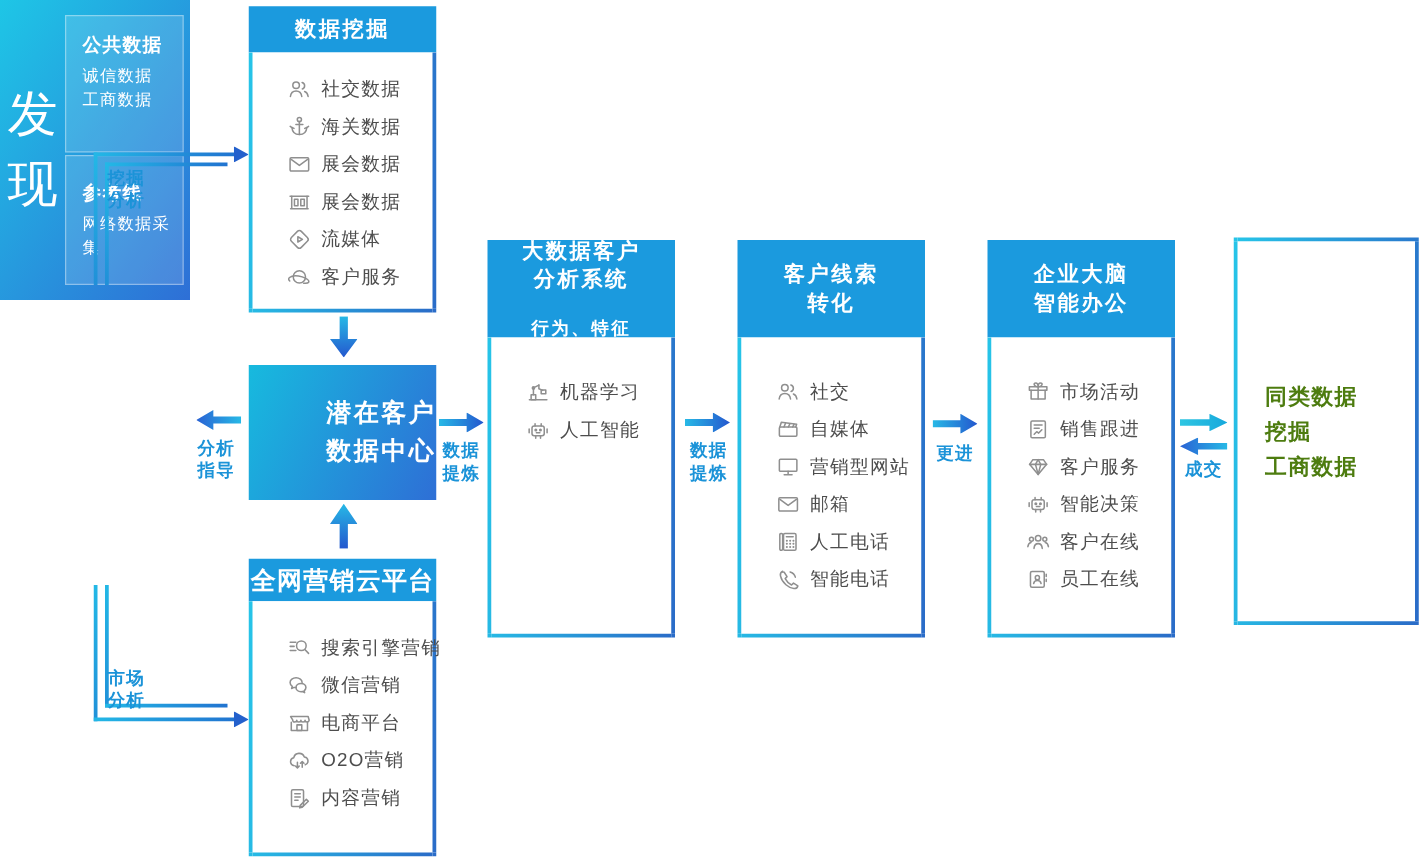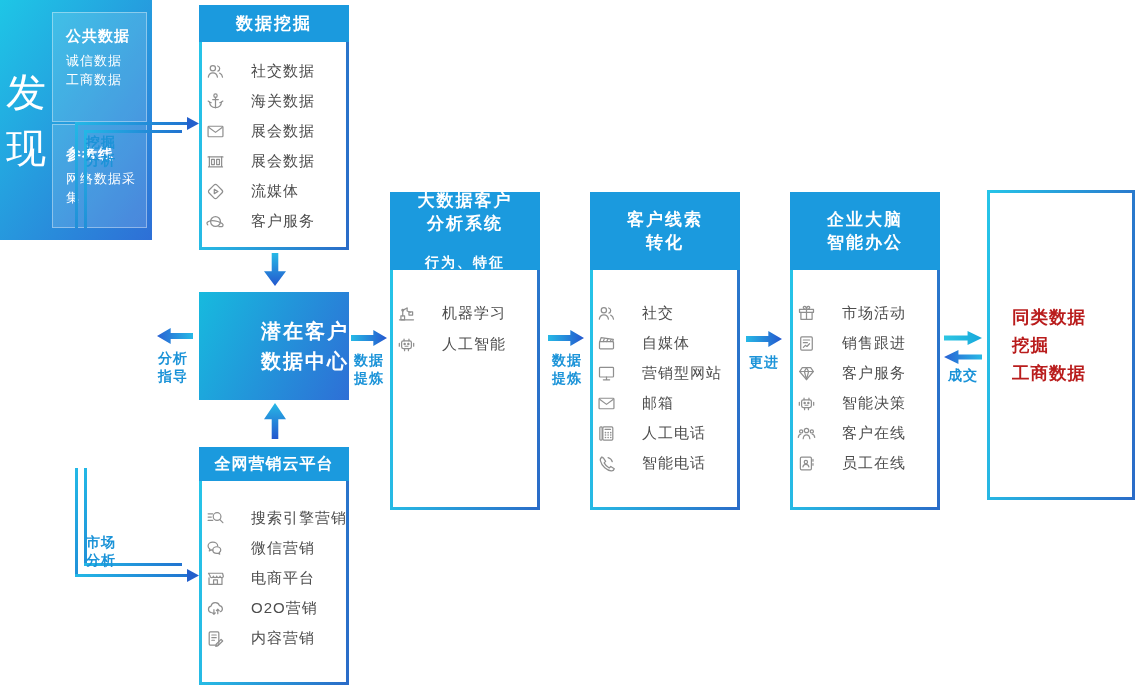--- a/index.html
+++ b/index.html
@@ -11,21 +11,21 @@
     background:var(--header-blue,#1b9ade); color:#fff; font-weight:bold;
     display:flex; flex-direction:column; align-items:center; justify-content:center;
     text-align:center; letter-spacing:2px;
   }
   .list-body {
     background:#fff;
     border-style:solid; border-width:0 3px 3px 3px;
     border-image:linear-gradient(95deg,var(--accent-cyan,#26c4e8),var(--accent-blue,#2a6cc8)) 1;
     position:relative;
   }
-  .item-row { display:flex; align-items:center; gap:25px; height:30px; padding-left:2px; }
+  .item-row { display:flex; align-items:center; gap:7px; height:30px; padding-left:26px; }
   .item-icon { width:22px; height:22px; flex:0 0 22px; display:flex; align-items:center; justify-content:center; }
   .item-label { font-size:15px; color:var(--item-text,#4d4d4d); letter-spacing:1px; white-space:nowrap; }
 
   .conn-label { position:absolute; font-size:14px; font-weight:bold; color:var(--label-blue,#1b93d8);
                 line-height:18px; letter-spacing:1px; text-align:center; }
 
   .hline, .vline { position:absolute; }
   .hline { height:3px; background:linear-gradient(to right,#23b8e6,#2173d0); }
   .vline { width:3px;  background:linear-gradient(to bottom,#23b8e6,#2090d8); }
   .ah-right { position:absolute; width:12px; height:13px; background:#2360cc;
@@ -62,37 +62,37 @@
   #mining .list-body { height:208px; padding-top:14px; }
 
   
   #center-box { position:absolute; left:199px; top:292px; width:150px; height:108px;
                 background:linear-gradient(115deg,#17bade 0%,#2e6fd6 100%);
                 display:flex; flex-direction:column; align-items:flex-end; justify-content:center;
                 color:#fff; font-weight:bold; font-size:20px; line-height:30px; letter-spacing:2px; }
 
   
   #marketing { position:absolute; left:199px; top:447px; width:150px; }
-  #marketing .hdr { height:34px; font-size:16px; letter-spacing:1px;font-family:Liberation Serif, serif; }
+  #marketing .hdr { height:34px; font-size:20px; letter-spacing:1px;font-family:Liberation Serif, serif; }
   #marketing .list-body { height:204px; padding-top:22px; }
 
   
   .col { position:absolute; top:192px; width:150px; }
   #col-0 { left:390px; } #col-1 { left:590px; } #col-2 { left:790px; }
   .col .hdr { height:78px; font-size:17px; line-height:23px; }
   .col .hdr .subtitle { font-size:14px; font-weight:bold; letter-spacing:2px; margin-top:16px; }
   .col .list-body { height:240px; padding-top:28px; }
   #col-0 .item-row { height:31px; }
 
   
   #result { position:absolute; left:987px; top:190px; width:148px; height:310px;
             background:#fff; border:3px solid;
             border-image:linear-gradient(95deg,#26c4e8,#2a6cc8) 1;
             display:flex; flex-direction:column; justify-content:center; padding-left:22px; }
-  #result div { font-size:17.5px; font-weight:bold; color:#b91c1c; line-height:28px; letter-spacing:1px; }
+  #result div { font-size:17.5px; font-weight:bold; color:#4d7c0f; line-height:28px; letter-spacing:1px; }
 </style>
 </head>
 <body>
 
 <div id="stage">
 
   <div id="discover">
     <div id="discover-title">发现</div>
     <div class="disc-panel" id="disc-panel-0">
       <div class="disc-title">公共数据</div>

